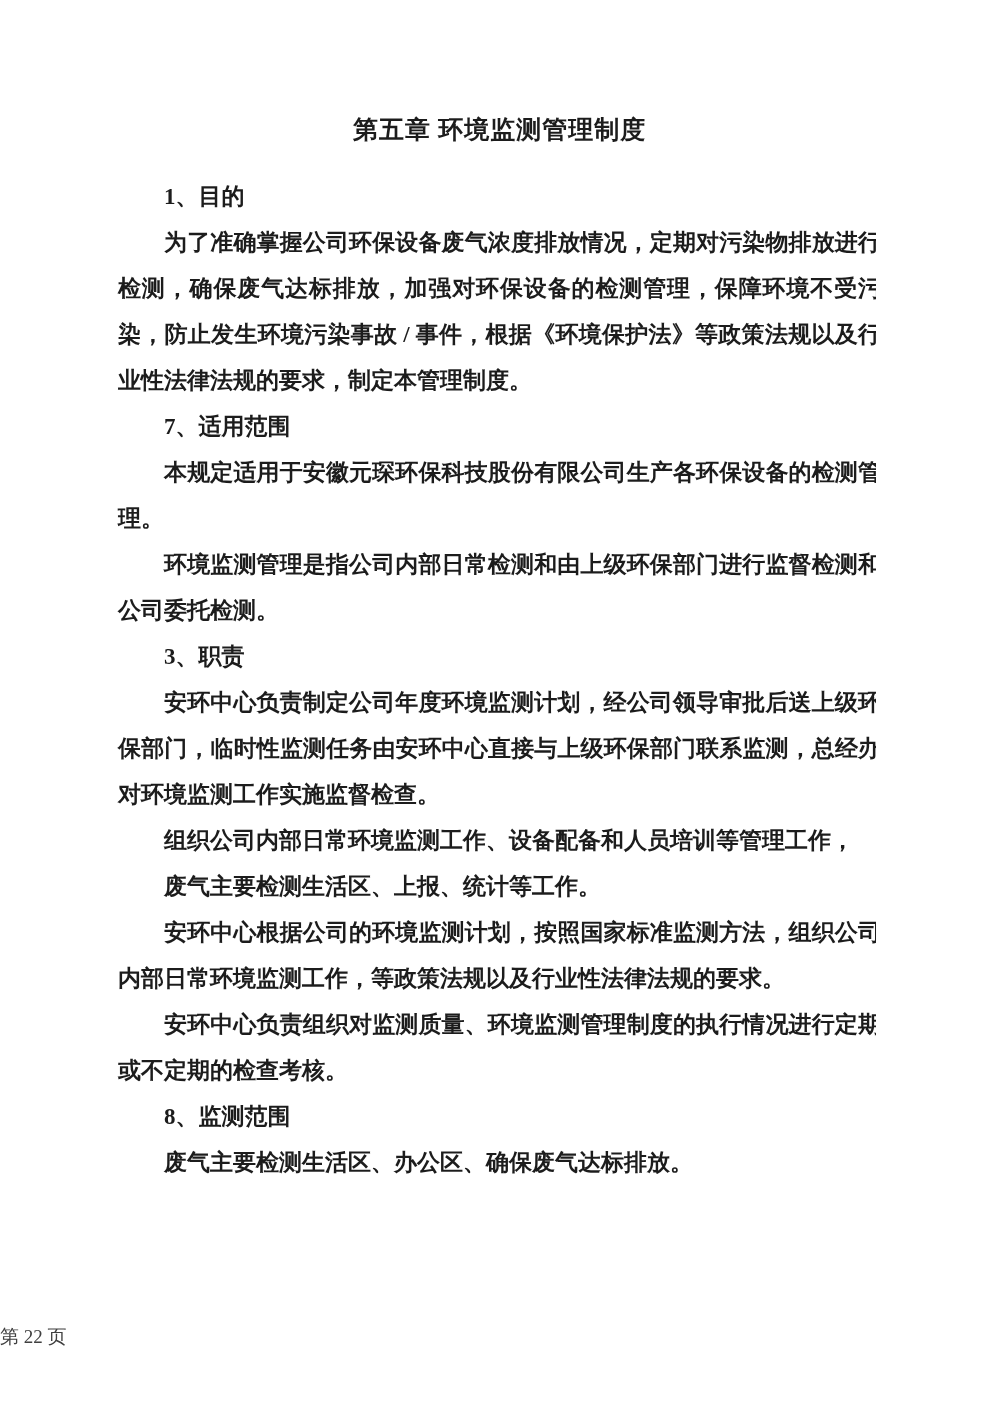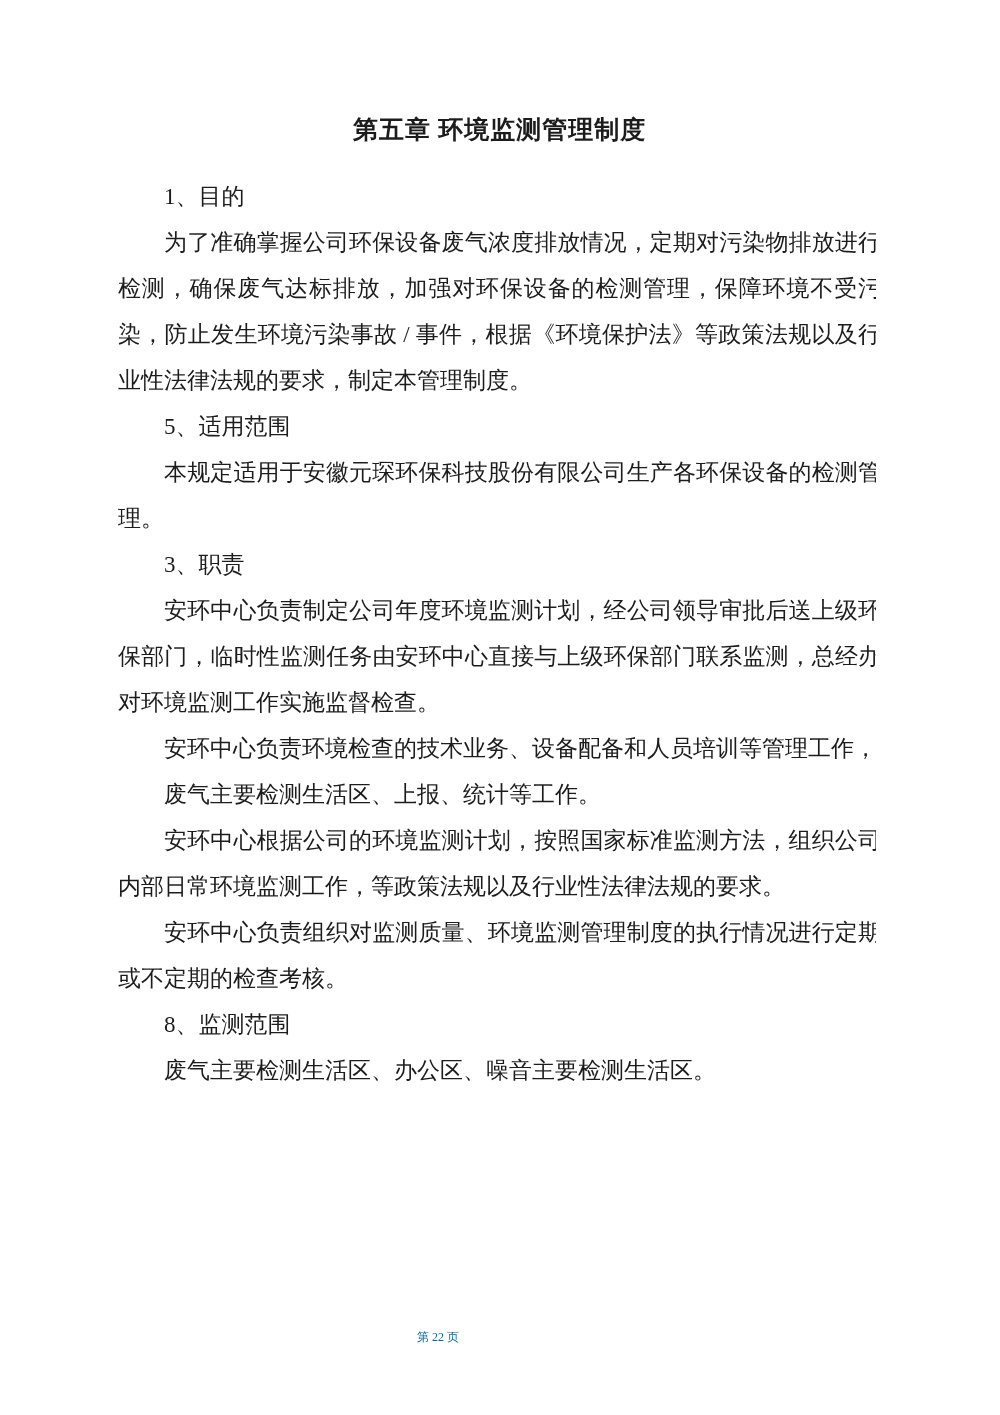--- a/index.html
+++ b/index.html
@@ -31,62 +31,64 @@
     letter-spacing: 1px;
   }
   .block {
     font-size: 23px;
     line-height: 46px;
     margin: 0;
     text-align: justify;
     text-justify: inter-ideograph;
     text-indent: 2em;
     word-break: break-all;
+    font-weight: bold;
   }
   .footer {
     position: absolute;
     left: 0;
     top: 1327px;
     width: 100%;
-    text-align: center;
-    font-size: 12px;
+    text-align: left;
+    font-size: 19px;
     line-height: 20px;
-    color: #0369a1;
+    color: #404040;
   }
 </style>
 </head>
 <body>
 
 <div class="page">
   <div class="content">
 
     <h1 class="doc-title">第五章 环境监测管理制度</h1>
 
     <p class="block">1、目的</p>
 
     <p class="block">为了准确掌握公司环保设备废气浓度排放情况，定期对污染物排放进行检测，确保废气达标排放，加强对环保设备的检测管理，保障环境不受污染，防止发生环境污染事故 / 事件，根据《环境保护法》等政策法规以及行业性法律法规的要求，制定本管理制度。</p>
 
-    <p class="block">5、适用范围</p>
+    <p class="block">7、适用范围</p>
 
     <p class="block">本规定适用于安徽元琛环保科技股份有限公司生产各环保设备的检测管理。</p>
 
+    <p class="block">环境监测管理是指公司内部日常检测和由上级环保部门进行监督检测和公司委托检测。</p>
 
     <p class="block">3、职责</p>
 
     <p class="block">安环中心负责制定公司年度环境监测计划，经公司领导审批后送上级环保部门，临时性监测任务由安环中心直接与上级环保部门联系监测，总经办对环境监测工作实施监督检查。</p>
 
-    <p class="block">安环中心负责环境检查的技术业务、设备配备和人员培训等管理工作，</p>
+    <p class="block">组织公司内部日常环境监测工作、设备配备和人员培训等管理工作，</p>
 
     <p class="block">废气主要检测生活区、上报、统计等工作。</p>
 
     <p class="block">安环中心根据公司的环境监测计划，按照国家标准监测方法，组织公司内部日常环境监测工作，等政策法规以及行业性法律法规的要求。</p>
 
     <p class="block">安环中心负责组织对监测质量、环境监测管理制度的执行情况进行定期或不定期的检查考核。</p>
 
     <p class="block">8、监测范围</p>
 
 
-    <p class="block">废气主要检测生活区、办公区、噪音主要检测生活区。</p>
+    <p class="block">废气主要检测生活区、办公区、确保废气达标排放。</p>
 
   </div>
 
   <div class="footer">第 22 页</div>
 </div>
 
 </body></html>

